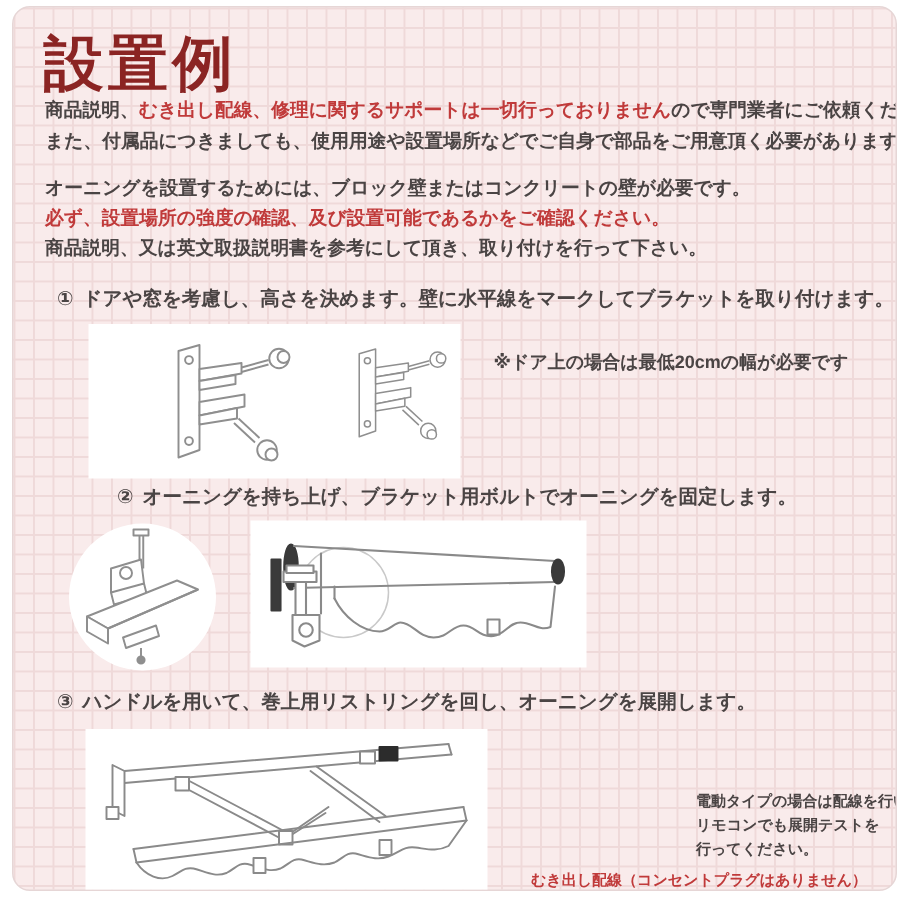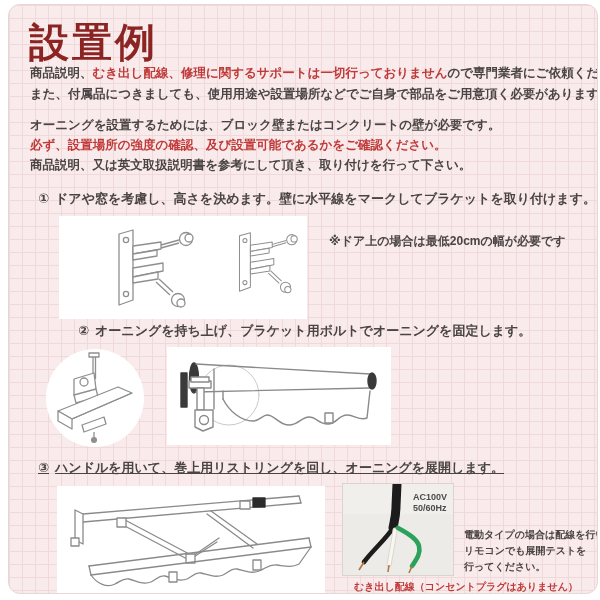--- a/index.html
+++ b/index.html
@@ -162,21 +162,21 @@
         <rect x="22" y="34" width="22" height="7" fill="#ffffff"></rect>
         <rect x="30" y="41" width="7" height="22" fill="#ffffff"></rect>
         <rect x="24" y="30" width="18" height="5" fill="#ffffff"></rect>
         <polygon points="28,63 46,63 46,80 36,84 28,80" fill="#ffffff"></polygon>
         <circle cx="37" cy="73" r="4.5" fill="#ffffff"></circle>
         <line x1="47" y1="22" x2="47" y2="62"></line>
       </g>
     </svg>
   </div>
 
-  <div class="abs step-line" style="left:29px;top:454px;text-decoration:underline;">
+  <div class="abs step-line" style="left:29px;top:454px;">
     <span class="step-num">③</span><span>ハンドルを用いて、巻上用リストリングを回し、オーニングを展開します。</span>
   </div>
 
   <div class="whitebox" style="left:48px;top:481px;width:268px;height:108px;">
     <svg width="268" height="108" viewBox="0 0 268 108">
       <g stroke="#8a8a8a" fill="none" stroke-width="1.3" stroke-linejoin="round" stroke-linecap="round">
 
         <line x1="26" y1="28" x2="242" y2="10"></line>
         <line x1="26" y1="36" x2="244" y2="17"></line>
         <line x1="242" y1="10" x2="244" y2="17"></line>
@@ -202,42 +202,20 @@
         <line x1="252" y1="52" x2="254" y2="61"></line>
 
         <path d="M34,89 C40,98 50,102 58,98 C64,95 66,92 72,93 C80,95 86,99 94,96 C100,93 102,89 108,90 C116,92 122,96 130,93 C136,90 138,86 144,87 C152,89 158,92 166,89 C172,86 174,82 180,83 C188,85 194,88 202,85 C210,82 212,78 220,79 C228,80 234,82 242,78 L254,61"></path>
 
         <rect x="112" y="86" width="8" height="10" fill="#ffffff"></rect>
         <rect x="196" y="74" width="8" height="10" fill="#ffffff"></rect>
       </g>
     </svg>
   </div>
 
-  <div class="photo" style="left:333px;top:478px;width:112px;height:93px;">
-    <svg width="110" height="91" viewBox="0 0 110 91">
-      <rect x="0" y="0" width="110" height="91" fill="#edebe7"></rect>
-      <rect x="0" y="0" width="110" height="30" fill="#f1efec"></rect>
-
-      <path d="M54,0 L53,22 C53,32 51,38 50,44" stroke="#1c1c1c" stroke-width="9" fill="none" stroke-linecap="round"></path>
-
-      <path d="M50,44 C42,56 30,66 21,78" stroke="#1c1c1c" stroke-width="4.6" fill="none" stroke-linecap="round"></path>
-      <line x1="21" y1="78" x2="16" y2="86" stroke="#b5763b" stroke-width="1.6"></line>
-
-      <path d="M52,46 C50,60 48,70 46,81" stroke="#d9d5cd" stroke-width="5" fill="none" stroke-linecap="round"></path>
-      <path d="M52,46 C50,60 48,70 46,81" stroke="#f8f6f1" stroke-width="3.2" fill="none" stroke-linecap="round"></path>
-      <line x1="46" y1="81" x2="45" y2="88" stroke="#b5763b" stroke-width="1.6"></line>
-
-      <path d="M55,44 C66,50 74,55 76,62 C78,70 73,76 69,82" stroke="#2ba15c" stroke-width="4.6" fill="none" stroke-linecap="round"></path>
-      <line x1="69" y1="82" x2="66" y2="89" stroke="#b5763b" stroke-width="1.6"></line>
-    </svg>
-    <div class="ac-label">
-      <div>AC100V</div>
-      <div>50/60Hz</div>
-    </div>
-  </div>
 
   <div class="abs power-note" style="left:455px;top:522px;">
     <div>電動タイプの場合は配線を行い、</div>
     <div>リモコンでも展開テストを</div>
     <div>行ってください。</div>
   </div>
 
   <div class="abs caption" style="left:345px;top:575px;">むき出し配線（コンセントプラグはありません）</div>
 
 </div>

